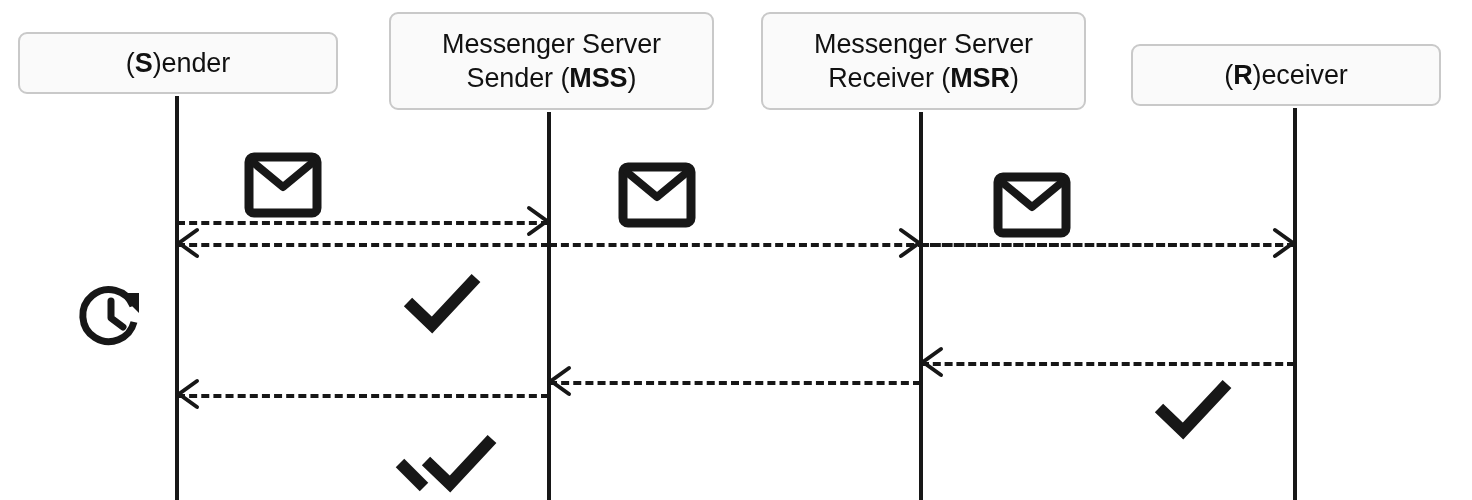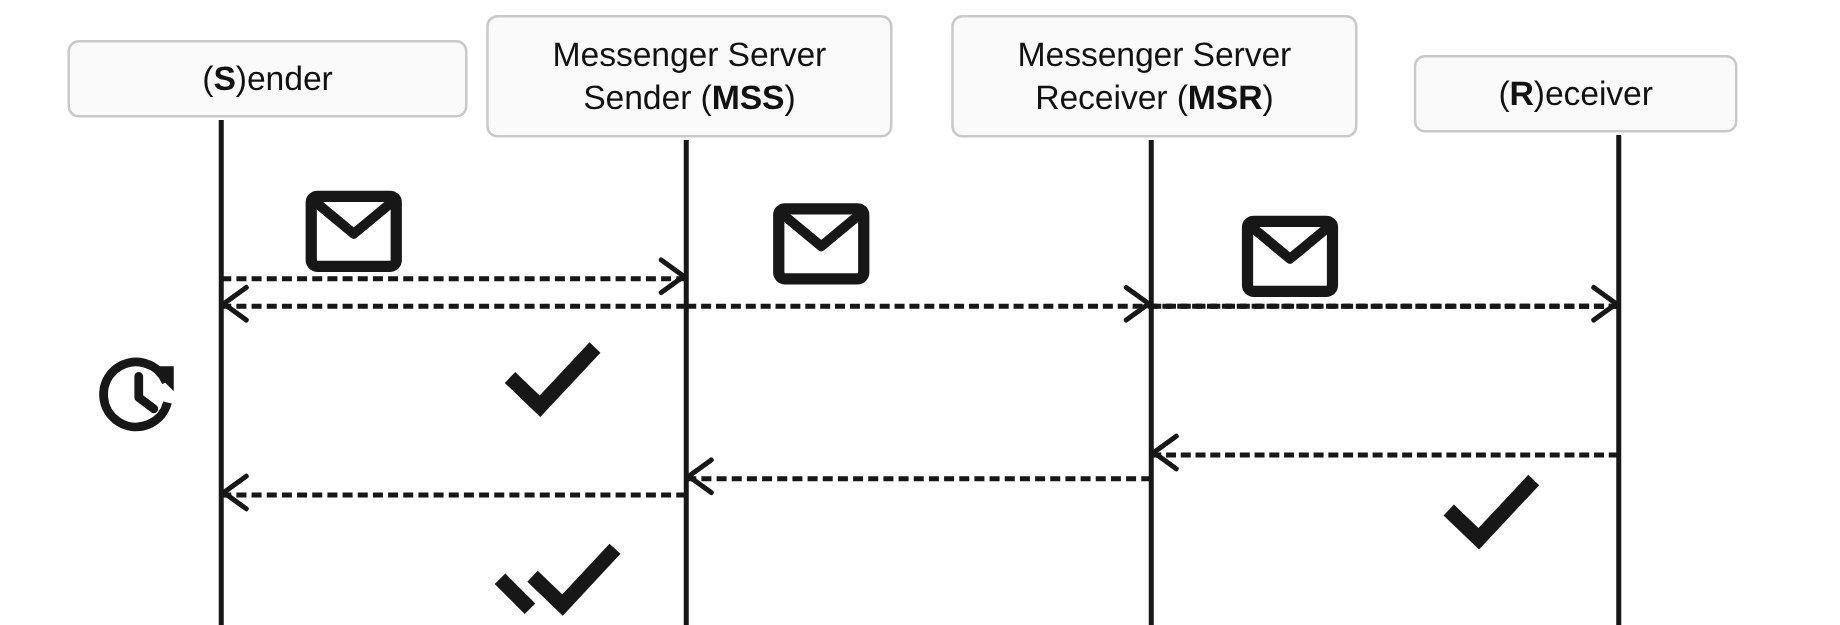--- a/index.html
+++ b/index.html
@@ -76,33 +76,33 @@
   .retry-icon {
     position: absolute;
   }
   .retry-icon svg { display: block; }
 </style>
 </head>
 <body>
 
 <div id="canvas">
 
-  <div class="participant-box" style="left:18px; top:32px; width:320px; height:62px;margin-left:36px;">
+  <div class="participant-box" style="left:18px; top:32px; width:320px; height:62px;">
     <span class="lbl">(<b>S</b>)ender</span>
   </div>
 
   <div class="participant-box" style="left:389px; top:12px; width:325px; height:98px;">
     <span class="lbl">Messenger Server<br>Sender (<b>MSS</b>)</span>
   </div>
 
   <div class="participant-box" style="left:761px; top:12px; width:325px; height:98px;">
     <span class="lbl">Messenger Server<br>Receiver (<b>MSR</b>)</span>
   </div>
 
-  <div class="participant-box" style="left:1131px; top:44px; width:259px; height:62px;">
+  <div class="participant-box" style="left:1131px; top:44px; width:310px; height:62px;">
     <span class="lbl">(<b>R</b>)eceiver</span>
   </div>
 
   <div class="lifeline" style="left:175px; top:96px;  height:404px;"></div>
   <div class="lifeline" style="left:547px; top:112px; height:388px;"></div>
   <div class="lifeline" style="left:919px; top:112px; height:388px;"></div>
   <div class="lifeline" style="left:1293px;top:108px; height:392px;"></div>
 
   <div class="msg" style="left:177px; top:221px; width:372px;"></div>
   <div class="arrowhead" style="left:549px; top:221px;">

